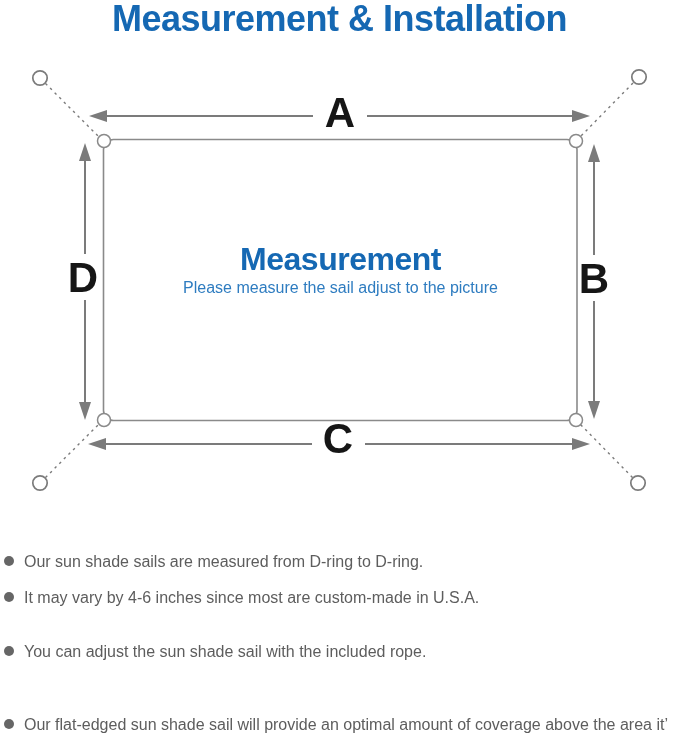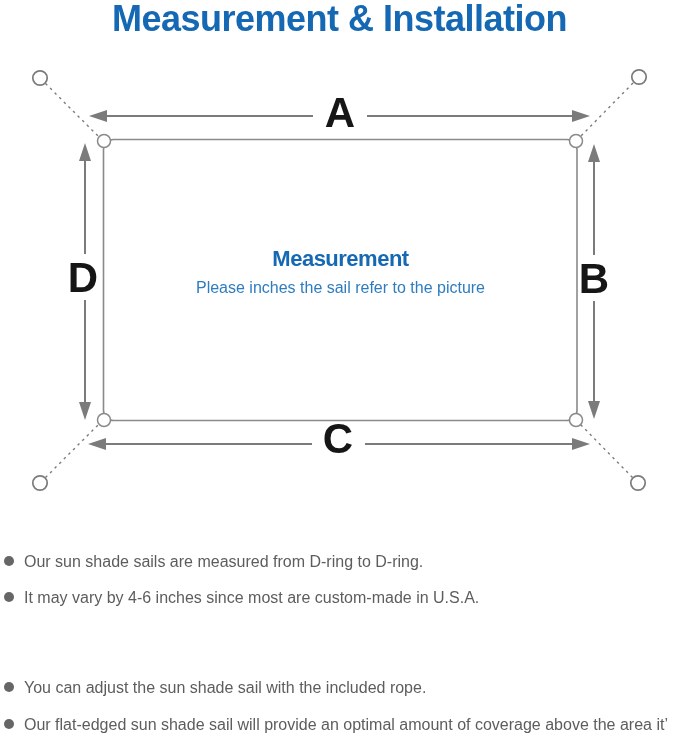--- a/index.html
+++ b/index.html
@@ -64,21 +64,21 @@
     font-family: "Liberation Sans", sans-serif;
     font-size: 42px;
     font-weight: 700;
     fill: var(--label-black, #161616);
     text-anchor: middle;
   }
   .center-title {
     position: absolute;
     top: 244px; left: 104px; width: 473px;
     text-align: center;
-    font-size: 22px;
+    font-size: 32px;
     line-height: 30px;
     font-weight: 700;
     letter-spacing: -0.5px;
     color: var(--title-blue, #1568b3);
   }
   .center-sub {
     position: absolute;
     top: 278px; left: 104px; width: 473px;
     text-align: center;
     font-size: 16px;
@@ -162,32 +162,32 @@
       <polygon class="head" points="594,419 588,401 600,401"></polygon>
     </g>
 
     <text class="dim" x="340" y="127">A</text>
     <text class="dim" x="594" y="293">B</text>
     <text class="dim" x="338" y="453">C</text>
     <text class="dim" x="83" y="292">D</text>
   </svg>
 
   <div class="center-title">Measurement</div>
-  <div class="center-sub">Please inches the sail refer to the picture</div>
+  <div class="center-sub">Please measure the sail adjust to the picture</div>
 
   <div class="notes">
     <div class="note" style="top:535px">
       <span class="bullet"></span>
       <span class="note-text">Our sun shade sails are measured from D-ring to D-ring.</span>
     </div>
     <div class="note" style="top:571px">
       <span class="bullet"></span>
       <span class="note-text">It may vary by 4-6 inches since most are custom-made in U.S.A.</span>
     </div>
-    <div class="note" style="top:661px">
+    <div class="note" style="top:625px">
       <span class="bullet"></span>
       <span class="note-text">You can adjust the sun shade sail with the included rope.</span>
     </div>
     <div class="note" style="top:698px">
       <span class="bullet"></span>
       <span class="note-text">Our flat-edged sun shade sail will provide an optimal amount of coverage above the area it’ s placed.</span>
     </div>
   </div>
 
 </div>

